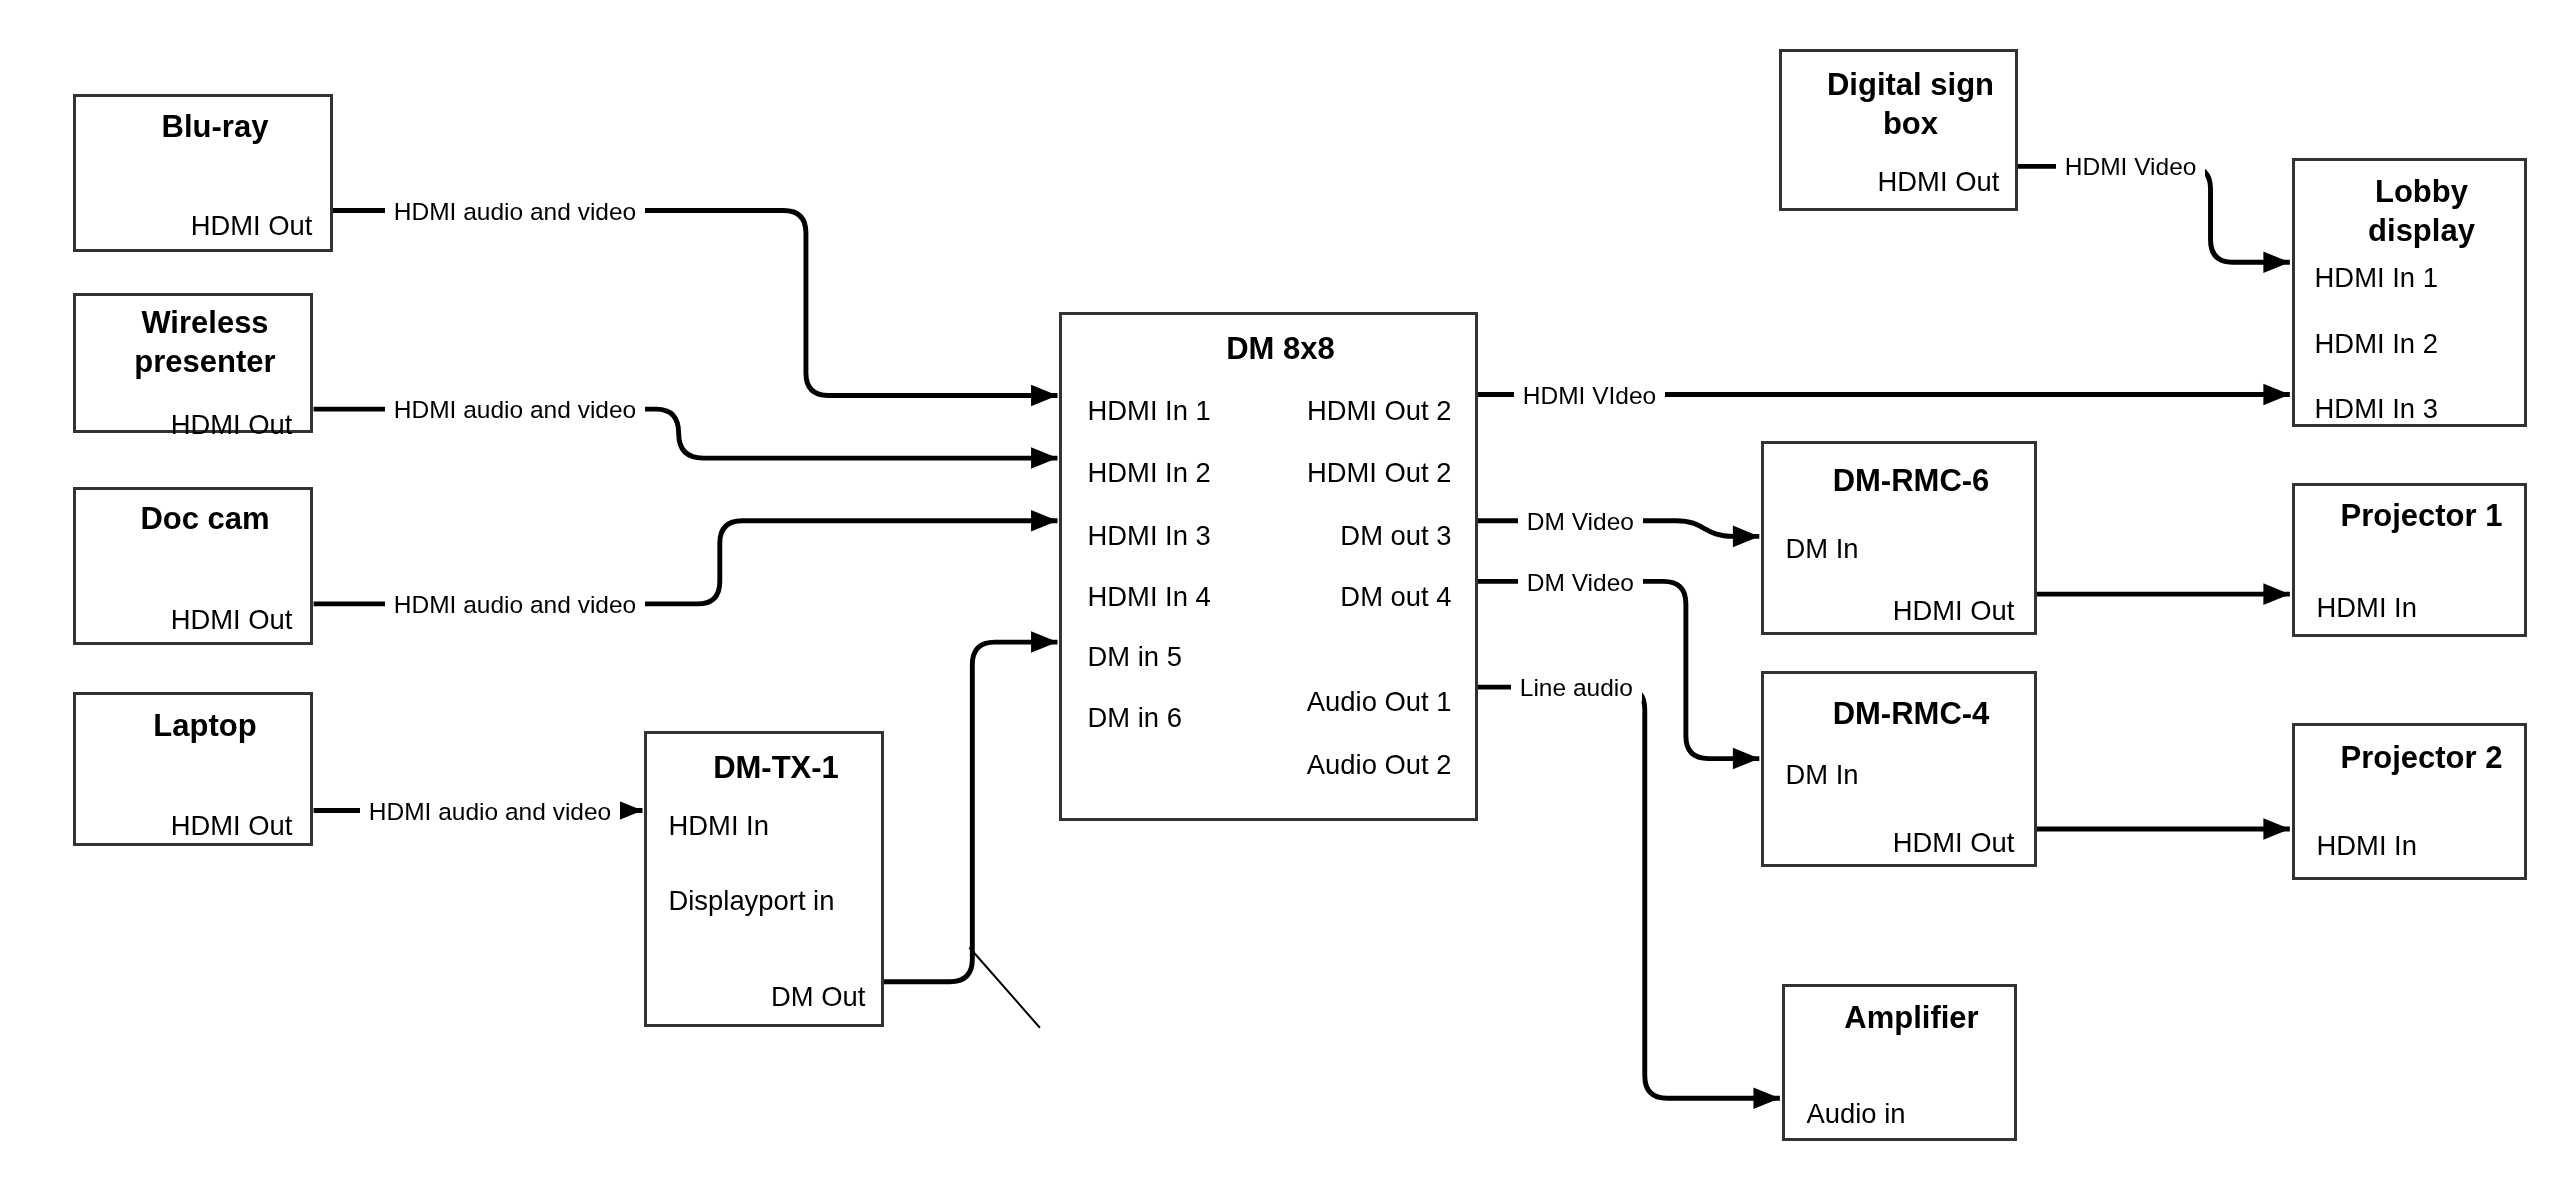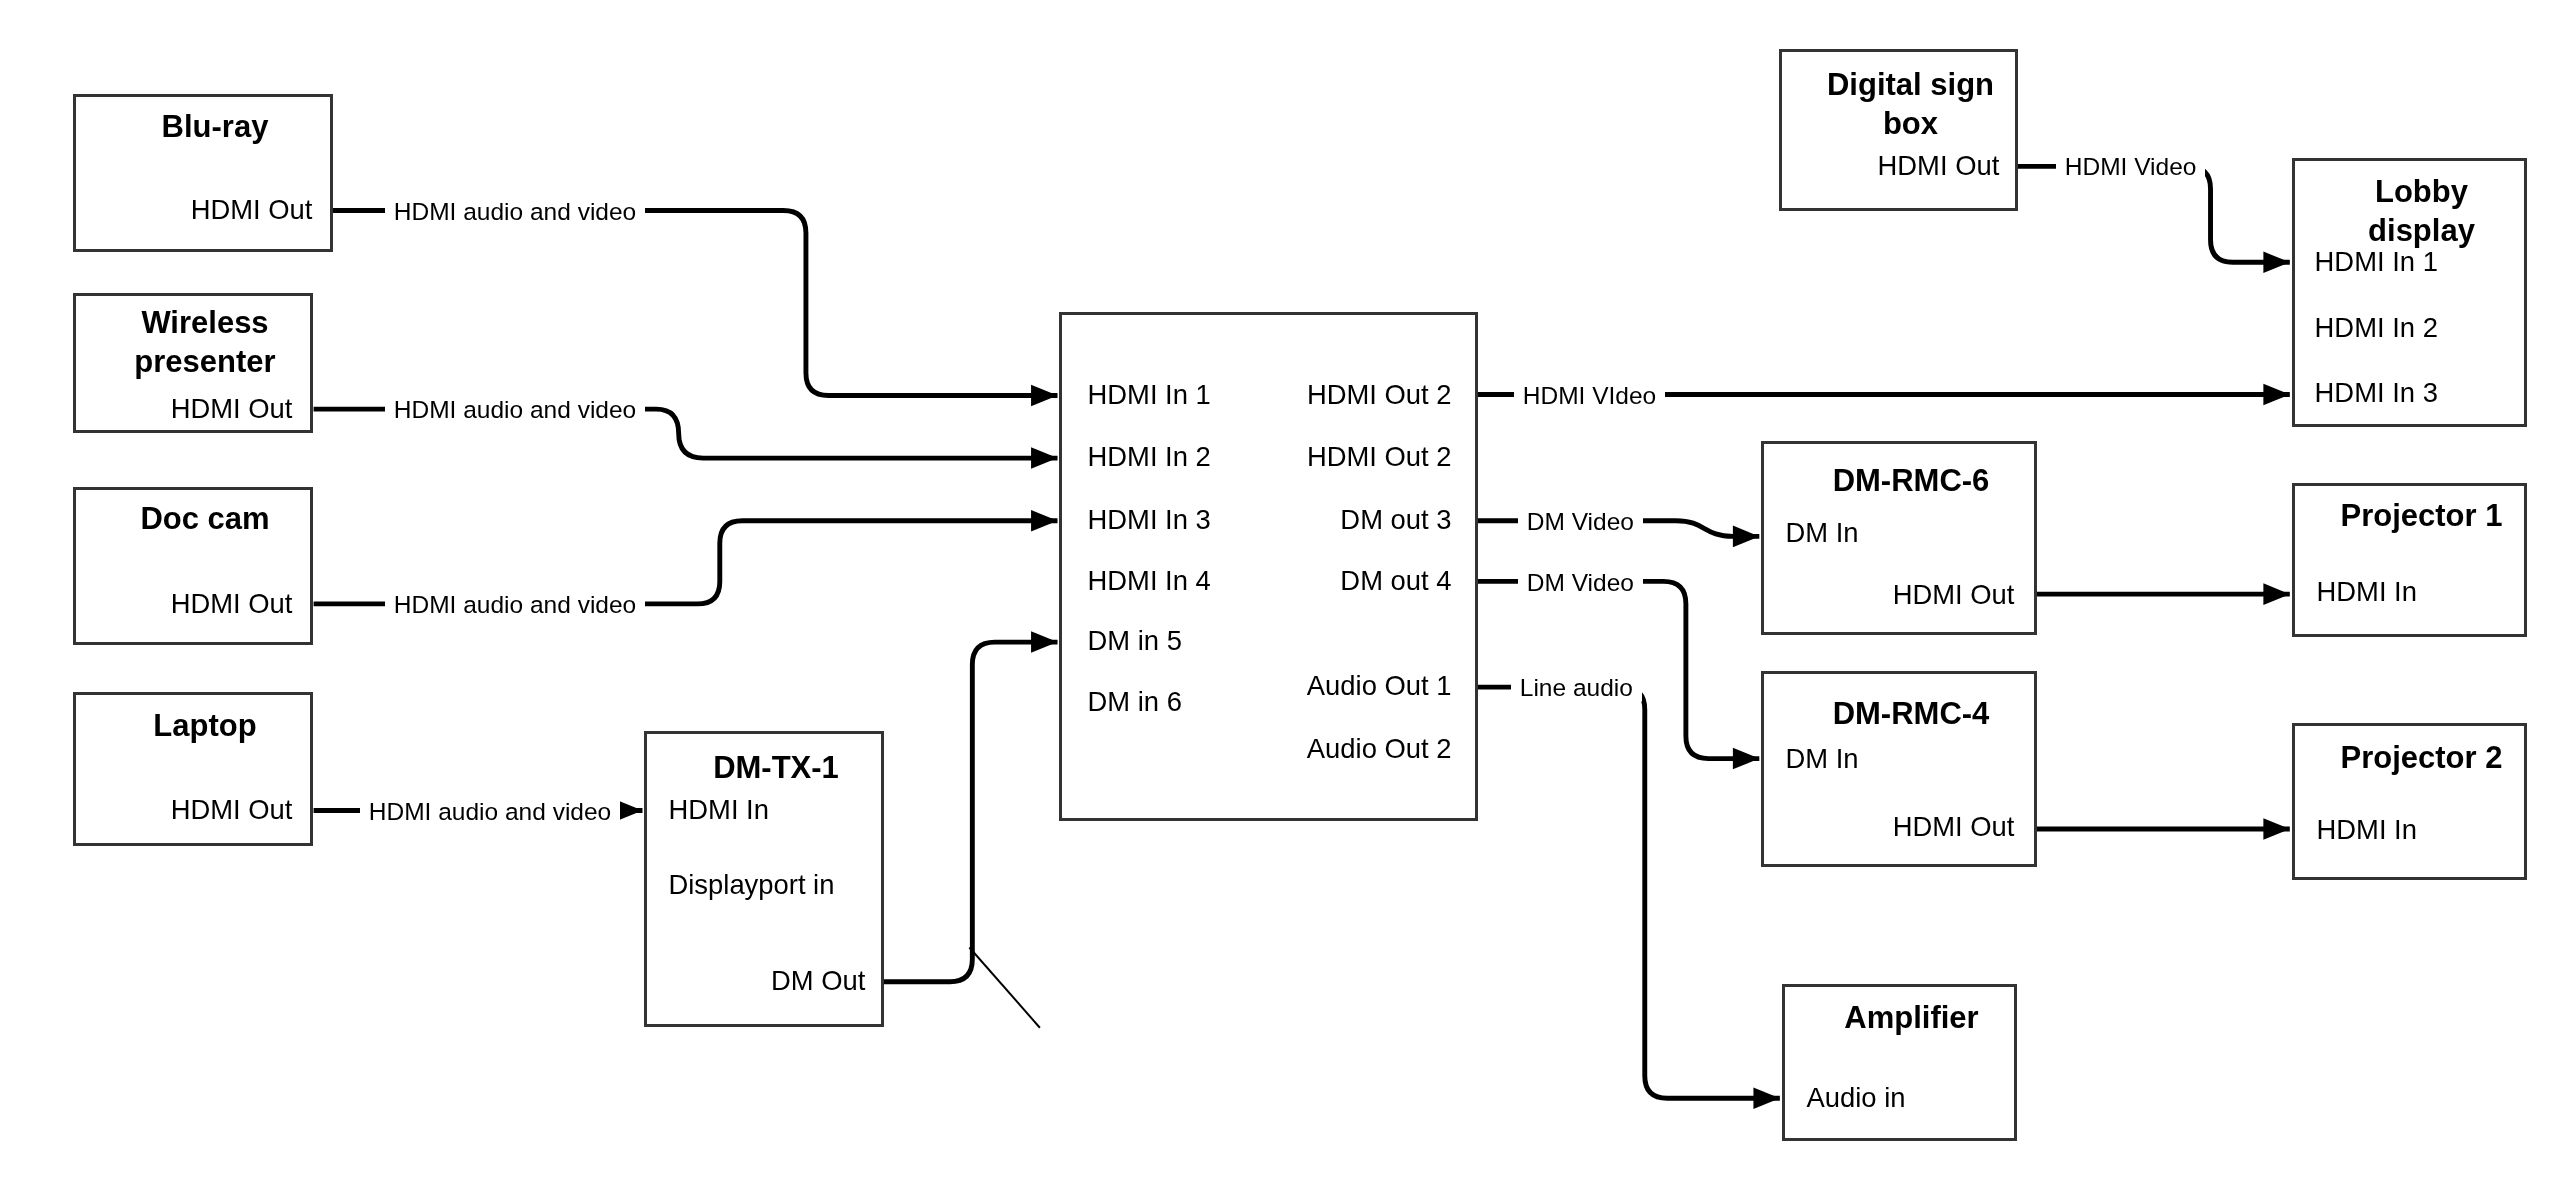--- a/index.html
+++ b/index.html
@@ -11,21 +11,21 @@
   svg.wires { position:absolute; left:0; top:0; z-index:1; }
   .node {
     position:absolute; background:#ffffff; border:3.9px solid #333333;
     box-sizing:border-box; z-index:2;
   }
   .title {
     position:absolute; left:0; right:0; text-align:center;
     font-weight:bold; font-size:31px; line-height:39px; white-space:pre-line;margin-left:24px;
   }
   .port {
-    position:absolute; font-size:27.4px; line-height:33px; white-space:nowrap;
+    position:absolute; font-size:27.4px; line-height:33px; white-space:nowrap;margin-top:16px;
   }
   .wire-label {
     position:absolute; transform:translateY(-50%); background:#ffffff;
     padding:0 8.8px; font-size:24.5px; line-height:29px; white-space:nowrap; z-index:3;
   }
   .callout {
     position:absolute; border:2px dashed #555; background:#ffffff;
     display:flex; align-items:center; justify-content:center;
     text-align:center; font-size:22.5px; line-height:28px;
     white-space:pre-line; z-index:2; box-sizing:border-box;
@@ -91,20 +91,21 @@
   </div>
 
   <div class="node" style="left:644px; top:731px; width:240px; height:296px">
     <div class="title" style="top:13.7px">DM-TX-1</div>
     <span class="port" style="top:59px; left:21.5px">HDMI In</span>
     <span class="port" style="top:134px; left:21.5px">Displayport in</span>
     <span class="port" style="top:230px; right:15.7px">DM Out</span>
   </div>
 
   <div class="node" style="left:1059px; top:312px; width:419px; height:509px">
+    <div class="title" style="top:13.7px">DM 8x8</div>
     <span class="port" style="top:63px;  left:25.5px">HDMI In 1</span>
     <span class="port" style="top:125px; left:25.5px">HDMI In 2</span>
     <span class="port" style="top:188px; left:25.5px">HDMI In 3</span>
     <span class="port" style="top:249px; left:25.5px">HDMI In 4</span>
     <span class="port" style="top:309px; left:25.5px">DM in 5</span>
     <span class="port" style="top:370px; left:25.5px">DM in 6</span>
     <span class="port" style="top:63px;  right:23.5px">HDMI Out 2</span>
     <span class="port" style="top:125px; right:23.5px">HDMI Out 2</span>
     <span class="port" style="top:188px; right:23.5px">DM out 3</span>
     <span class="port" style="top:249px; right:23.5px">DM out 4</span>

